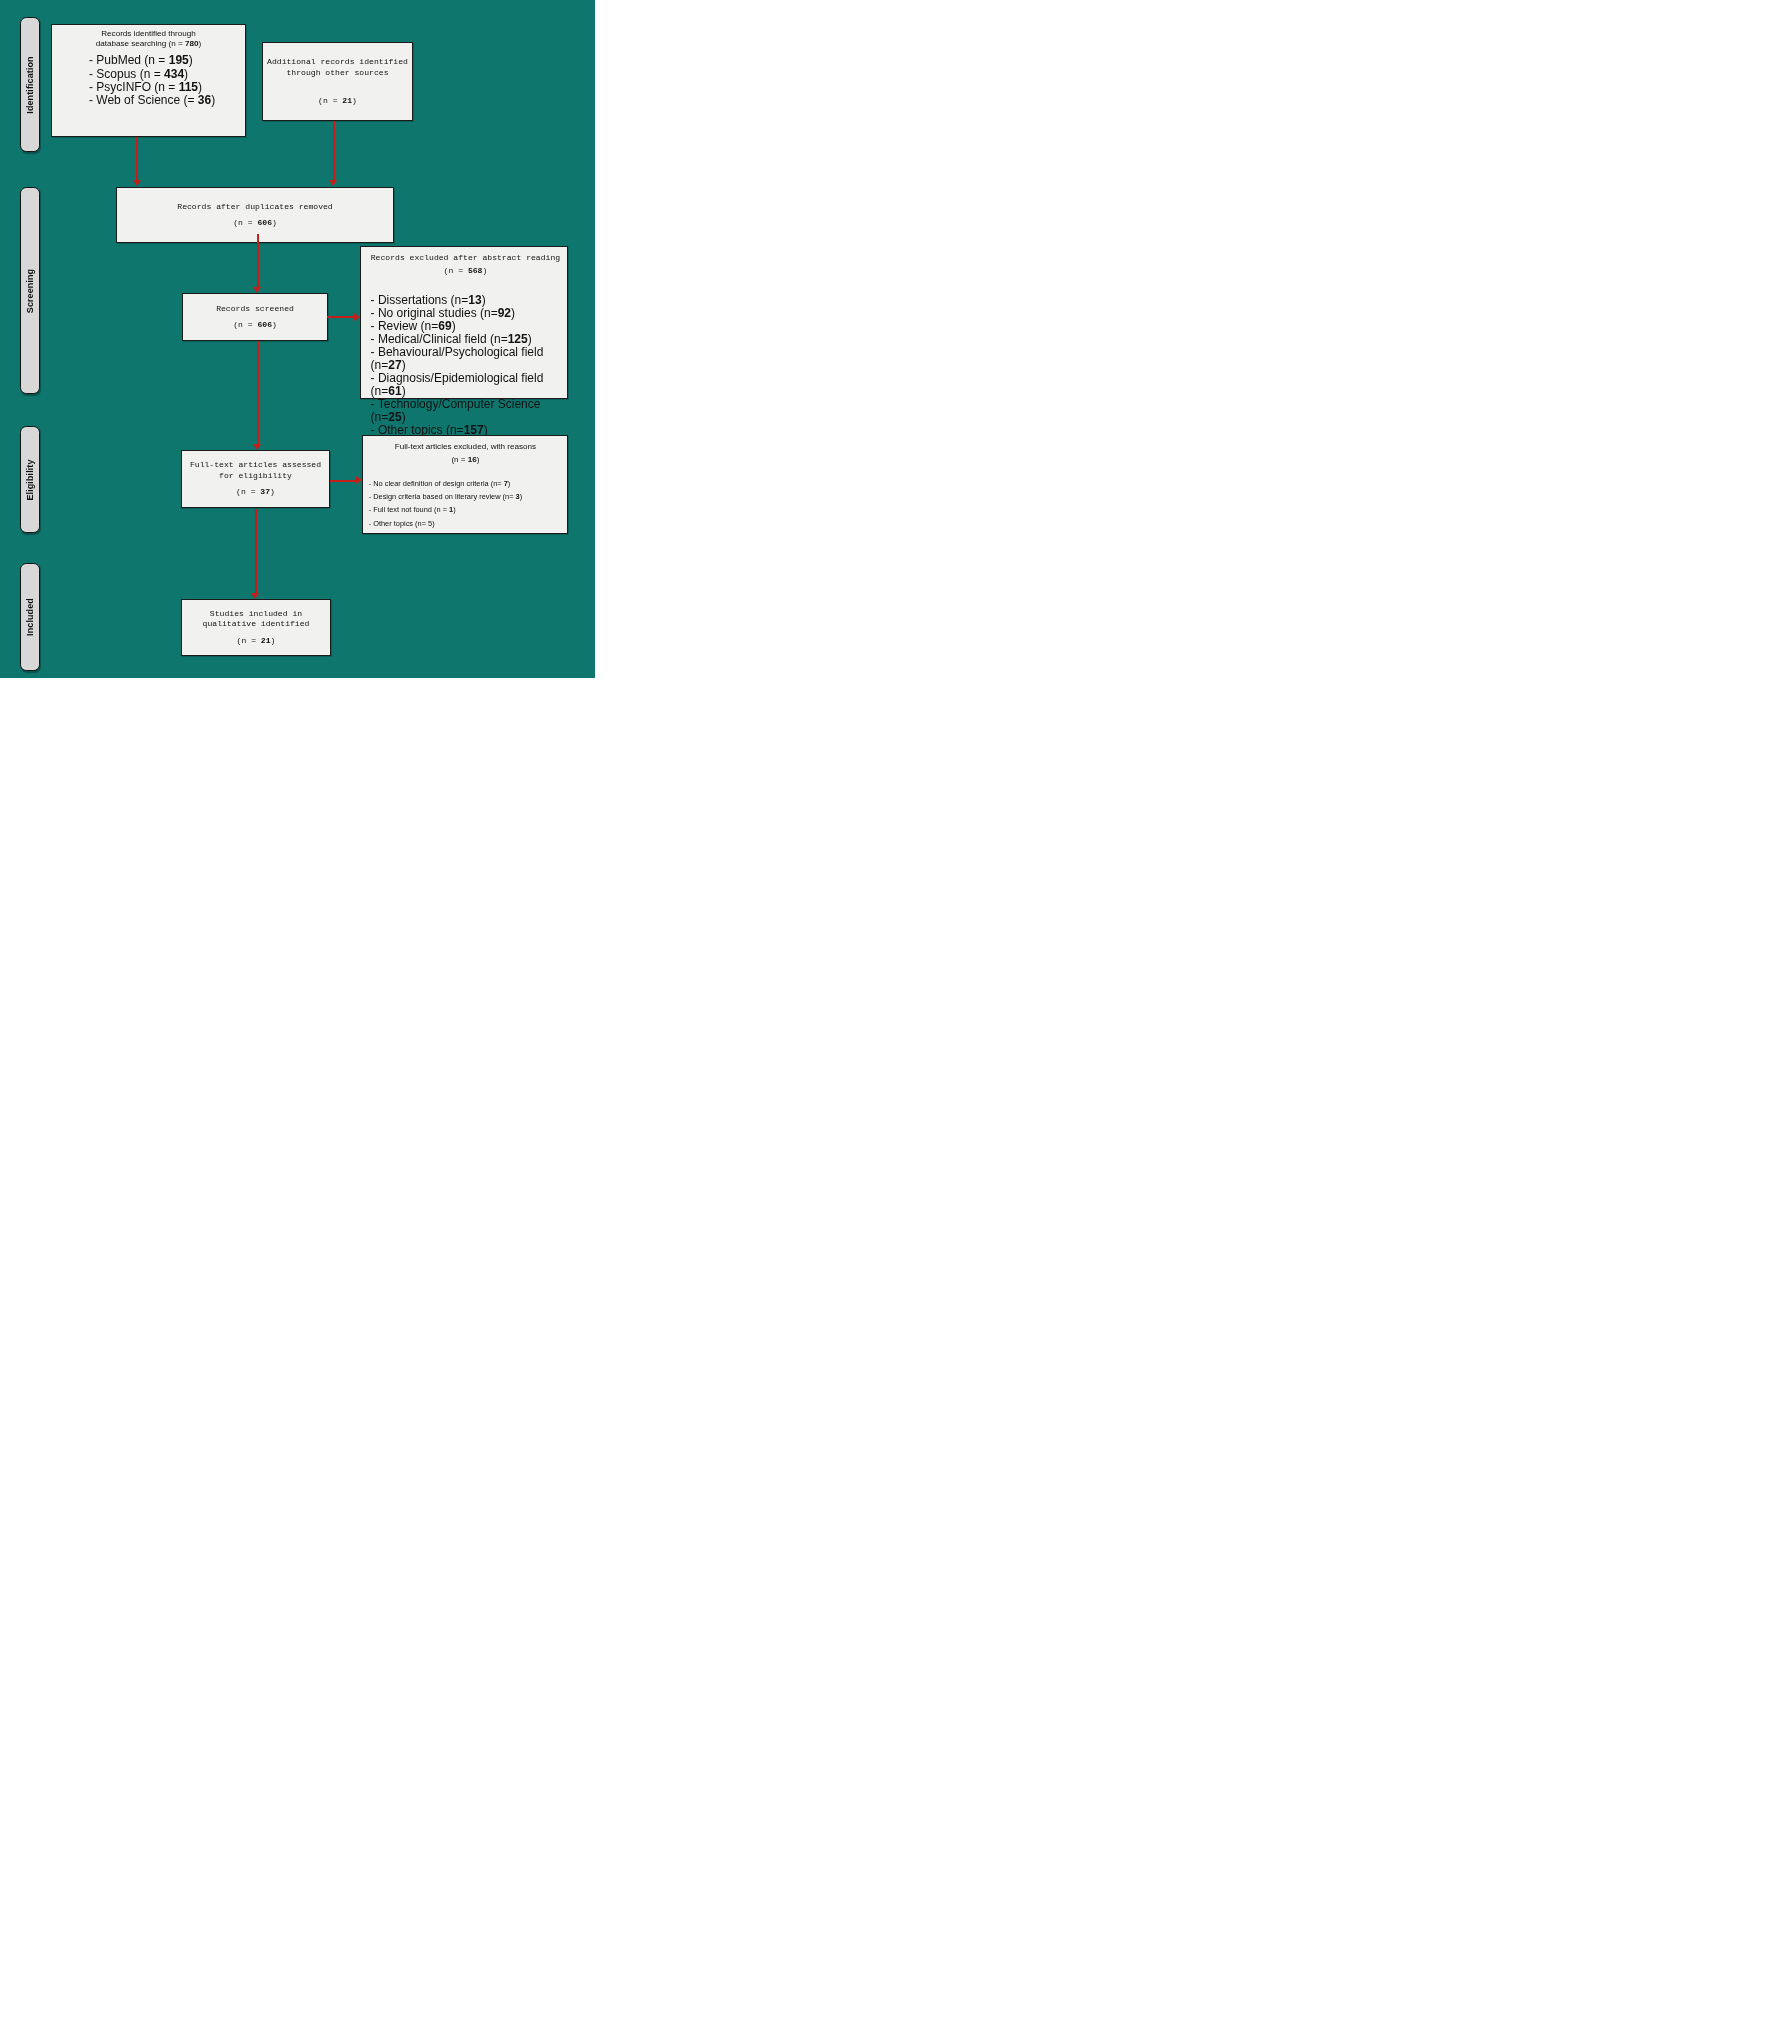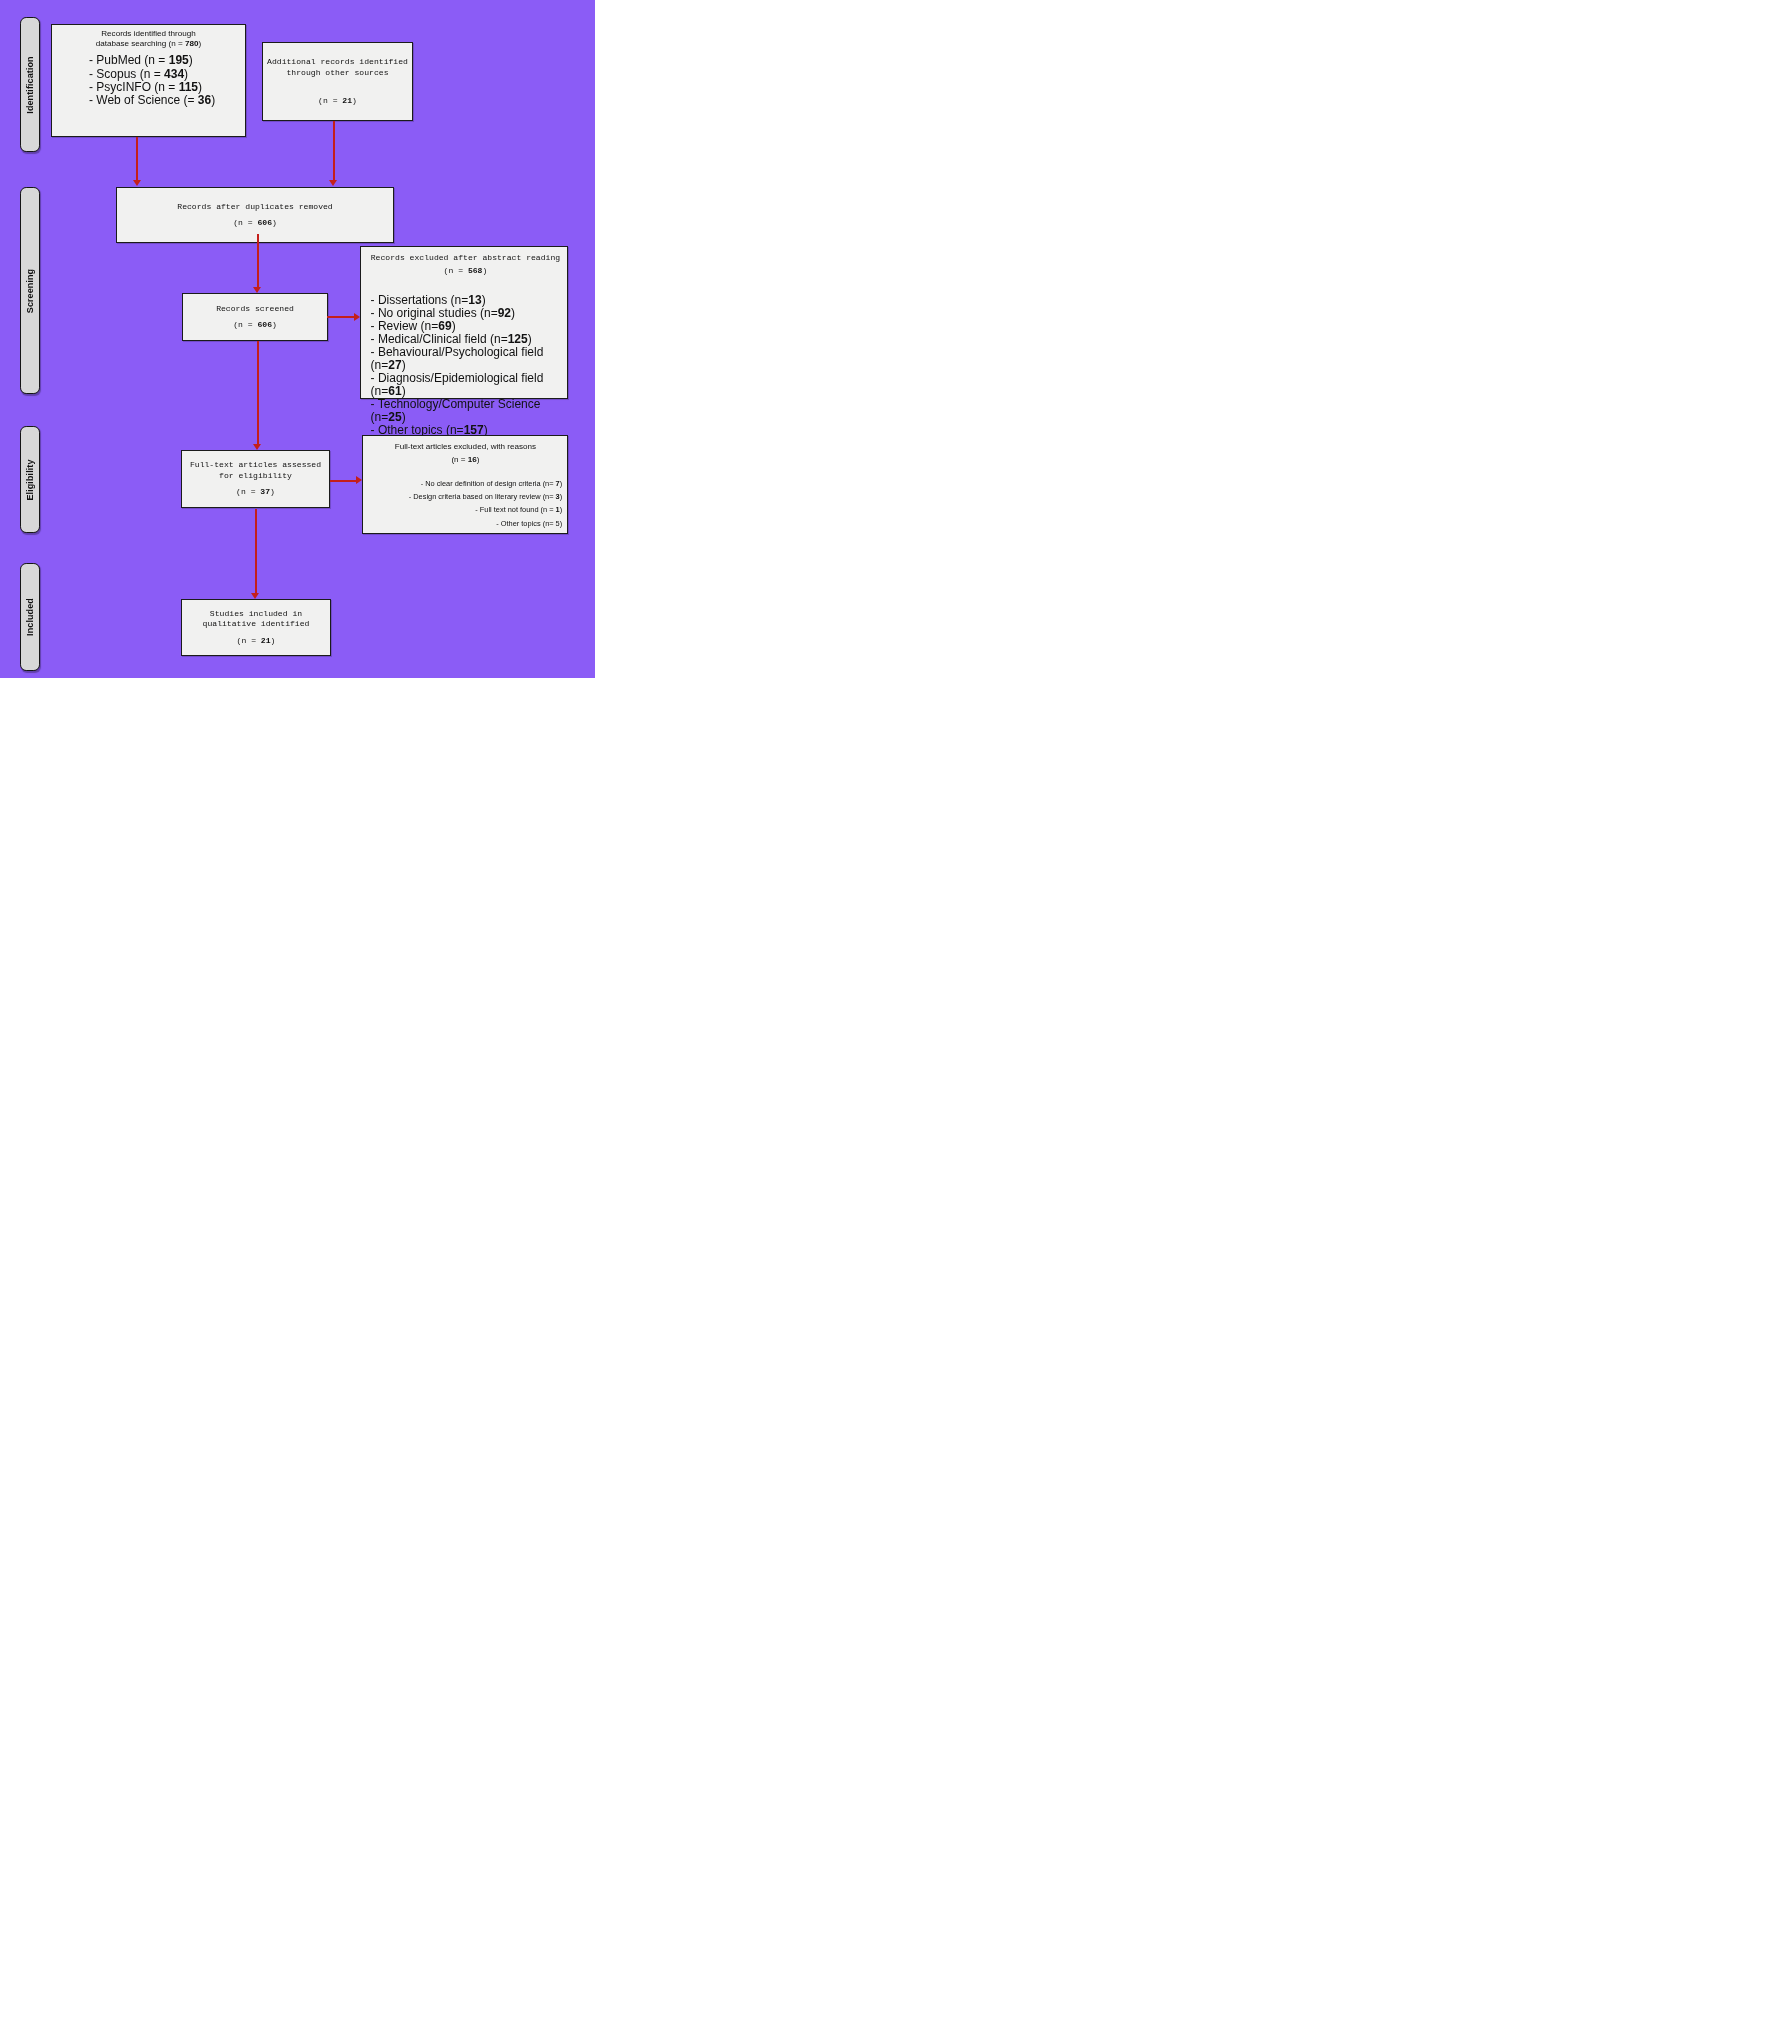--- a/index.html
+++ b/index.html
@@ -1,18 +1,18 @@
 <!DOCTYPE html>
 <html style="font-size:7.7px"><head>
 <meta charset="utf-8">
 <style>
   html,body{margin:0;padding:0;background:#ffffff;}
   *{box-sizing:border-box;}
   body{font-family:"Liberation Sans","DejaVu Sans",sans-serif;color:#111;}
-  #canvas{position:relative;width:595px;height:678px;background:#8b5cf6;overflow:hidden;}
+  #canvas{position:relative;width:595px;height:678px;background:#0f766e;overflow:hidden;}
 
   .stage{
     position:absolute;
     background:#d8d8d8;
     border:1.4px solid #151515;
     border-radius:6.2px;
     box-shadow:1px 1.4px 1px rgba(0,0,0,0.30);
     display:flex;align-items:center;justify-content:center;
   }
   .stage span{
@@ -35,21 +35,21 @@
   #box-identified{padding-top:3.8px;}
   #box-identified .list{margin-top:6.7px;margin-left:37px;font-size:12px;line-height:9px;}
   #box-identified .list .li{margin-bottom:4.3px;}
 
   #box-excluded-abstract{padding:3.8px 6.7px 0 9.6px;}
   #box-excluded-abstract .title{line-height:13.4px;font-family:Liberation Mono, monospace;}
   #box-excluded-abstract .list{margin-top:16.3px;font-size:12px;line-height:13px;text-align:left;}
 
   #box-excluded-fulltext{padding:3.8px 4.8px 0 5.7px;}
   #box-excluded-fulltext .title{line-height:13.4px;}
-  #box-excluded-fulltext .list{margin-top:10px;font-size:7.4px;line-height:13.4px;text-align:right;}
+  #box-excluded-fulltext .list{margin-top:10px;font-size:7.4px;line-height:13.4px;text-align:left;}
 
   #box-additional .gap{height:11.5px;}
 
   .shaft-v{position:absolute;width:1.9px;background:#c41f1a;}
   .head-v{position:absolute;width:0;height:0;border-left:4.3px solid transparent;border-right:4.3px solid transparent;border-top:6.7px solid #c41f1a;}
   .shaft-h{position:absolute;height:1.9px;background:#c41f1a;}
   .head-h{position:absolute;width:0;height:0;border-top:4.3px solid transparent;border-bottom:4.3px solid transparent;border-left:6.7px solid #c41f1a;}
 </style>
 </head>
 <body>

